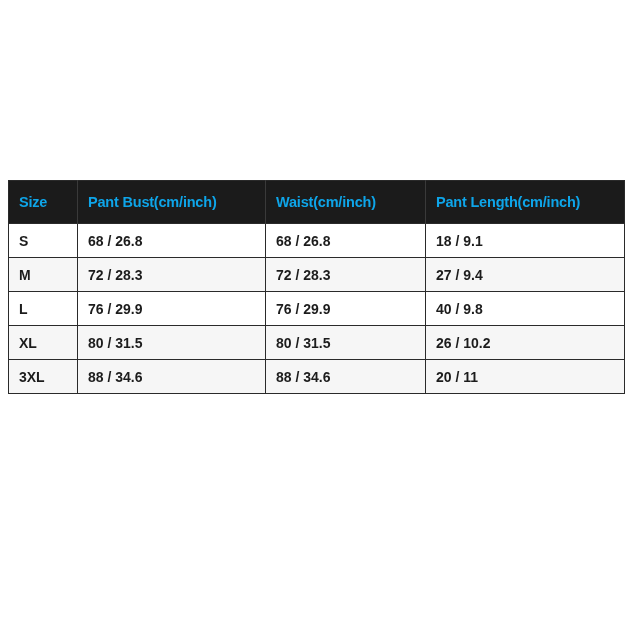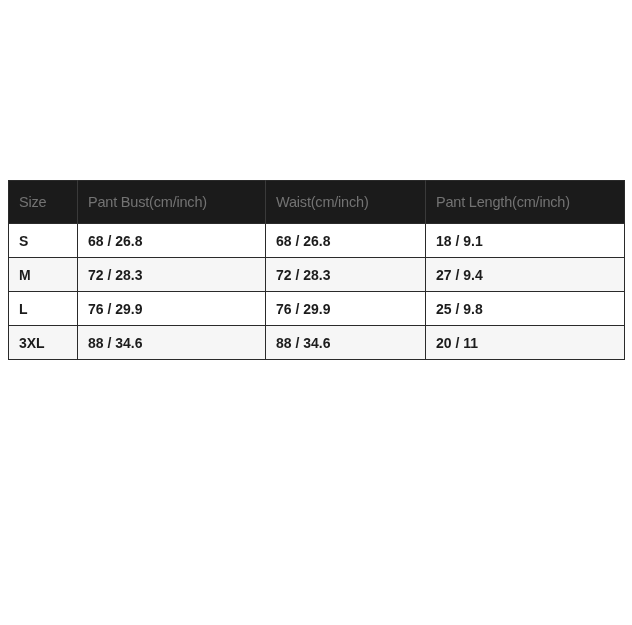--- a/index.html
+++ b/index.html
@@ -41,23 +41,23 @@
   table.size-table col.c-bust   { width: 188px; }
   table.size-table col.c-waist  { width: 160px; }
   table.size-table col.c-pant   { width: 199px; }
 
   thead tr.header-row {
     background: #1b1b1b;
   }
 
   thead th {
     background: #1b1b1b;
-    color: #737373;
+    color: #0ea5e9;
     font-size: 14.5px;
-    font-weight: normal;
+    font-weight: bold;
     text-align: left;
     padding: 11px 0 11px 10px;
     height: 20px;
     letter-spacing: -0.2px;
     border-right: 1px solid #3a3a3a;
     white-space: nowrap;
   }
   thead th:last-child {
     border-right: none;
   }
@@ -110,21 +110,27 @@
         <tr class="row-even">
           <td>M</td>
           <td>72 / 28.3</td>
           <td>72 / 28.3</td>
           <td>27 / 9.4</td>
         </tr>
         <tr class="row-odd">
           <td>L</td>
           <td>76 / 29.9</td>
           <td>76 / 29.9</td>
-          <td>25 / 9.8</td>
+          <td>40 / 9.8</td>
+        </tr>
+        <tr class="row-even">
+          <td>XL</td>
+          <td>80 / 31.5</td>
+          <td>80 / 31.5</td>
+          <td>26 / 10.2</td>
         </tr>
         <tr class="row-even">
           <td>3XL</td>
           <td>88 / 34.6</td>
           <td>88 / 34.6</td>
           <td>20 / 11</td>
         </tr>
       </tbody>
     </table>
   </div>

